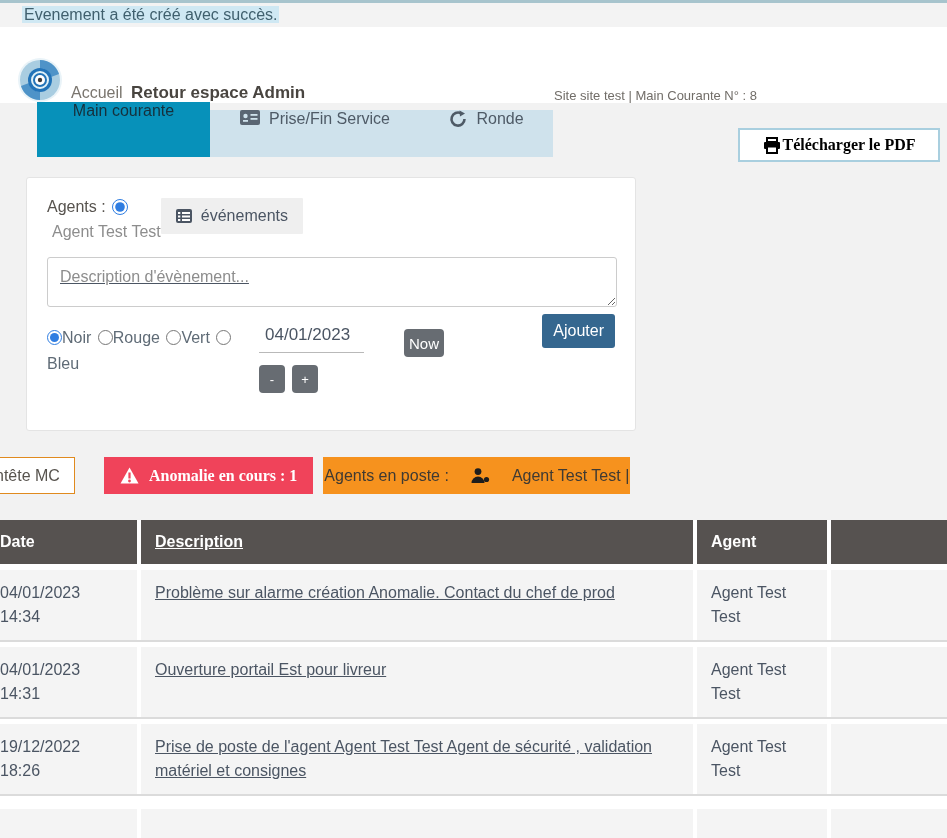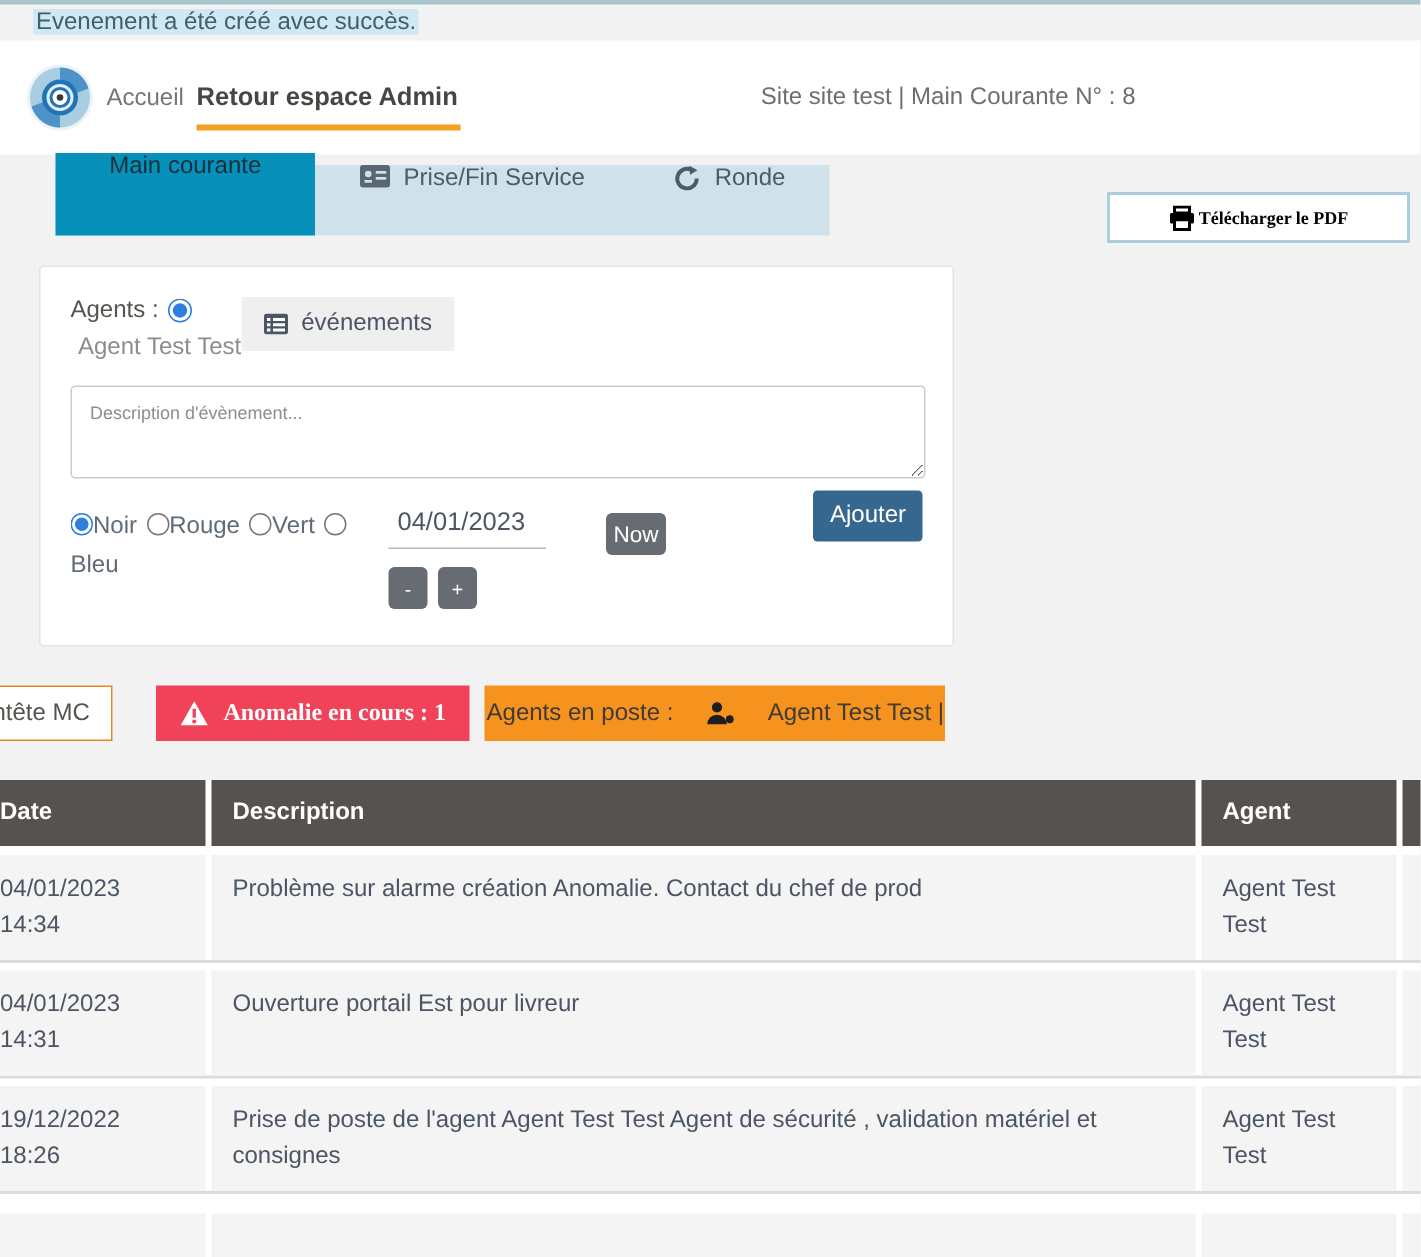--- a/index.html
+++ b/index.html
@@ -10,68 +10,69 @@
     color:#4b5563;
     position:relative;
   }
   
   .notif {
     height:27px; background:#f3f3f3; border-top:3px solid #a7c4cd;
     padding:1px 0 0 22px; font-size:16px; color:#40606e; line-height:22px;
   }
   .notif .hl { background:#cfe8f3; padding:0 2px; }
   
-  .header { background:#fff; height:76px; display:flex; align-items:center; }
+  .header { background:#fff; height:76px; display:flex; align-items:flex-end; }
   .logo { width:46px; height:46px; margin-left:17px; flex:0 0 auto; cursor:pointer; }
   .nav { margin-left:8px; font-size:16px; color:#7a756e; white-space:nowrap; }
   .nav .home { cursor:pointer; }
   .nav .admin {
     font-weight:bold; color:#494540; font-size:17px; position:relative; cursor:pointer; margin-left:4px;
   }
   .nav .admin::after {
     content:''; position:absolute; left:0; right:-2px; bottom:-13px; height:4px; background:#f5a021;
   }
-  .site-info { margin-left:auto; margin-right:190px; font-size:16px; color:#716d68; white-space:nowrap; }
+  .site-info { margin-left:auto; margin-right:190px; font-size:13px; color:#716d68; white-space:nowrap; }
   
   .tabs-row { position:relative; height:54px; }
   .tab-strip {
     position:absolute; left:37px; top:7px; width:516px; height:47px;
     background:#cfe2ec; display:flex; align-items:stretch;
   }
   .tab { display:flex; align-items:flex-start; justify-content:center; gap:9px;
          font-size:16px; color:#4e5a66; cursor:pointer; }
   .tab.t1 { width:173px; }
   .tab.t2 { width:210px; }
   .tab.t3 { width:133px; }
   .tab.active { background:#0791ba; color:#16303c; margin-top:-8px; height:55px; }
   .tab svg { flex:0 0 auto; }
   .pdf-btn {
     position:absolute; right:7px; top:25px; width:202px; height:34px;
     background:#fff; border:2px solid #a9cfdf;
-    font-family:"Liberation Serif", serif; font-weight:bold; font-size:12px; color:#000;
+    font-family:"Liberation Serif", serif; font-weight:bold; font-size:16px; color:#000;
     display:flex; align-items:center; justify-content:center; gap:2px; cursor:pointer;
   }
   
   .form-card {
     margin:20px 0 0 26px; width:610px; height:254px;
     background:#fff; border:1px solid #e4e4e4; border-radius:3px;
     padding:20px; position:relative;
   }
   .row-a { display:flex; justify-content:flex-start; align-items:flex-start; }
   .agents-label { font-size:16px; color:#57534e; display:flex; align-items:center; gap:6px; }
   .agents-label input { width:16px; height:16px; accent-color:#2f7de1; }
   .agent-name { color:#8d8d8d; font-size:16px; margin-top:7px; padding-left:5px; }
   .events-btn {
     background:#efefef; border:0; padding:9px 15px; font-size:16px; color:#4b5563;
     display:flex; align-items:center; gap:9px; cursor:pointer; border-radius:1px;
   }
   .desc-area {
-    width:570px; height:62px; margin-top:16px; border:1px solid #ccc; border-radius:3px;
-    padding:10px 12px; font-family:"Liberation Sans",sans-serif; font-size:12px; color:#4b5563;
+    width:570px; height:50px; margin-top:16px; border:1px solid #ccc; border-radius:3px;
+    padding:10px 12px; font-family:"Liberation Sans",sans-serif; font-size:16px; color:#4b5563;
     resize:both;
+    text-decoration:underline;
   }
   .desc-area::placeholder { color:#8d8d8d; opacity:1; }
   .controls { position:relative; margin-top:6px; display:flex; align-items:flex-start; }
   .color-radios { width:206px; font-size:16px; color:#5f6b76; line-height:26px; padding-top:8px; }
   .color-radios label { margin-right:2px; cursor:pointer; }
   .color-radios input { width:15px; height:15px; accent-color:#2f7de1; vertical-align:-2px; cursor:pointer; }
   .field-col { display:flex; flex-direction:column; }
   .date-col { margin-left:6px; }
   .heure-col { margin-left:40px; }
   .line-input {
@@ -106,21 +107,21 @@
   }
   .badge-agents { margin-left:10px; background:#f6921e; color:#3f3a33; padding:0 1px; gap:22px; }
   
   .table-wrap { margin:26px 0 0 -14px; width:1110px; background:#fff; }
   .trow { display:flex; gap:4px; }
   .thead { margin-bottom:6px; }
   .thead .cell { background:#565250; color:#fff; font-weight:bold; font-size:16px; padding:13px 14px; }
   .tbody .trow { margin-bottom:5px; border-bottom:2px solid #dbdbdb; }
   .tbody .cell { background:#f4f4f4; padding:11px 14px; font-size:16px; line-height:24px; color:#4b5563; }
   .c-date  { width:151px; flex:0 0 auto; }
-  .c-desc  { width:656px; flex:0 0 auto; }
+  .c-desc  { width:552px; flex:0 0 auto;text-decoration:underline; }
   .c-agent { width:130px; flex:0 0 auto; }
   .c-extra { width:161px; flex:0 0 auto; }
   .desc-alert { color:#f2717f; }
   .sliver { margin-top:13px; border-bottom:0 !important; }
   .sliver .cell { height:60px; background:#f4f4f4; }
 </style>
 </head>
 <body>
 
 <div class="notif">

